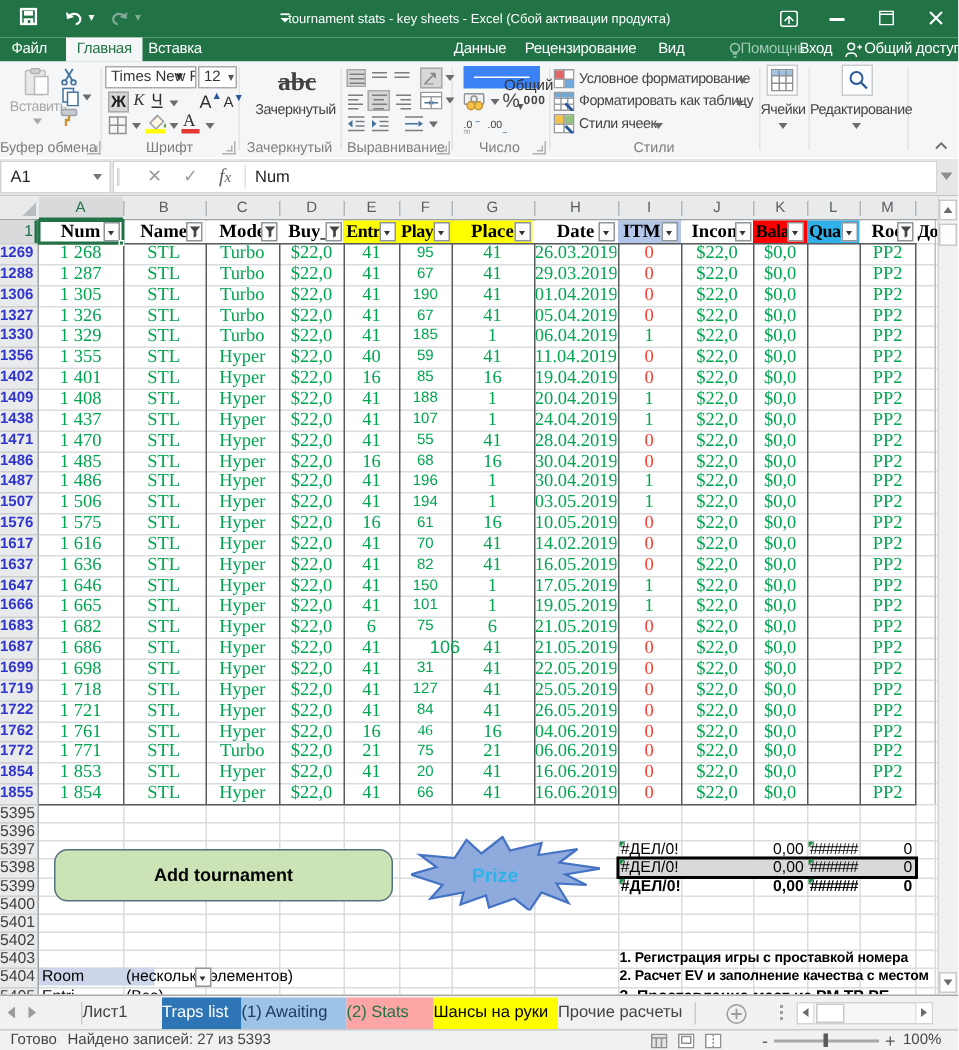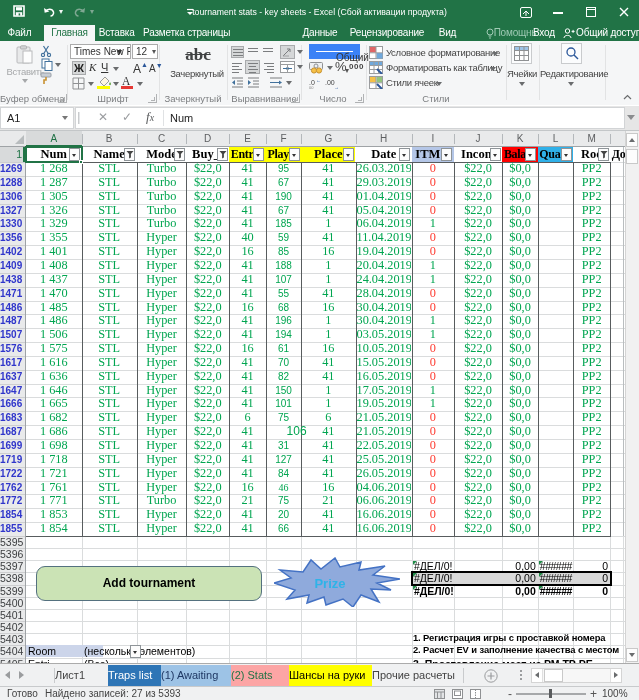--- a/index.html
+++ b/index.html
@@ -76,21 +76,20 @@
       </svg>
       <svg class="abs" style="left:619px;top:7px" width="10" height="10" viewBox="0 0 10 10">
         <path d="M1 1 L9 9 M9 1 L1 9" stroke="#fff" stroke-width="1.4"></path>
       </svg>
     </div>
     <div class="abs" id="tabstrip">
       <div class="abs" style="left:44px;top:0;width:51px;height:16px;background:#f5f6f7"></div>
       <div class="rtab" style="left:19.5px;width:120px;margin-left:-60px;text-align:center;color:#fff">Файл</div>
       <div class="rtab" style="left:69.5px;width:120px;margin-left:-60px;text-align:center;color:#217346">Главная</div>
       <div class="rtab" style="left:116.7px;width:120px;margin-left:-60px;text-align:center;color:#fff">Вставка</div>
-      <div class="rtab" style="left:186.7px;width:120px;margin-left:-60px;text-align:center;color:#fff">Разметка страницы</div>
       <div class="rtab" style="left:320px;width:120px;margin-left:-60px;text-align:center;color:#fff">Данные</div>
       <div class="rtab" style="left:387px;width:120px;margin-left:-60px;text-align:center;color:#fff">Рецензирование</div>
       <div class="rtab" style="left:447.5px;width:120px;margin-left:-60px;text-align:center;color:#fff">Вид</div>
       <svg class="abs" style="left:486px;top:3px" width="8" height="11" viewBox="0 0 8 11">
         <circle cx="4" cy="4" r="3" fill="none" stroke="#9fcab4"></circle>
         <path d="M2.5 8h3M3 10h2" stroke="#9fcab4"></path>
       </svg>
       <div class="rtab" style="left:515px;width:120px;margin-left:-60px;text-align:center;color:#9fcab4">Помощнь</div>
       <div class="rtab" style="left:543.9px;width:120px;margin-left:-60px;text-align:center;color:#fff">Вход</div>
       <svg class="abs" style="left:563px;top:3px" width="12" height="11" viewBox="0 0 12 11">
@@ -692,21 +691,21 @@
       <div class="cell" style="left:454.7px;top:211.05px;width:46.7px;height:13.85px;line-height:13.85px;">$22,0</div>
       <div class="cell" style="left:503.4px;top:211.05px;width:33.4px;height:13.85px;line-height:13.85px;">$0,0</div>
       <div class="cell" style="left:574.2px;top:211.05px;width:35px;height:13.85px;line-height:13.85px;">PP2</div>
       <div class="cell" style="left:27px;top:224.9px;width:53.5px;height:13.85px;line-height:13.85px;">1 616</div>
       <div class="cell" style="left:82.5px;top:224.9px;width:53.3px;height:13.85px;line-height:13.85px;">STL</div>
       <div class="cell" style="left:137.8px;top:224.9px;width:47.4px;height:13.85px;line-height:13.85px;">Hyper</div>
       <div class="cell" style="left:187.2px;top:224.9px;width:41.1px;height:13.85px;line-height:13.85px;">$22,0</div>
       <div class="cell" style="left:230.3px;top:224.9px;width:34.6px;height:13.85px;line-height:13.85px;">41</div>
       <div class="cell" style="left:266.9px;top:224.9px;width:33.2px;height:13.85px;line-height:13.85px;font-family:'Liberation Sans',sans-serif;font-size:10px;">70</div>
       <div class="cell" style="left:302.1px;top:224.9px;width:52.4px;height:13.85px;line-height:13.85px;">41</div>
-      <div class="cell" style="left:356.5px;top:224.9px;width:54.4px;height:13.85px;line-height:13.85px;text-align:right;padding-right:2px;">15.05.2019</div>
+      <div class="cell" style="left:356.5px;top:224.9px;width:54.4px;height:13.85px;line-height:13.85px;text-align:right;padding-right:2px;">14.02.2019</div>
       <div class="cell" style="left:412.9px;top:224.9px;width:39.8px;height:13.85px;line-height:13.85px;color:#fe3b30;">0</div>
       <div class="cell" style="left:454.7px;top:224.9px;width:46.7px;height:13.85px;line-height:13.85px;">$22,0</div>
       <div class="cell" style="left:503.4px;top:224.9px;width:33.4px;height:13.85px;line-height:13.85px;">$0,0</div>
       <div class="cell" style="left:574.2px;top:224.9px;width:35px;height:13.85px;line-height:13.85px;">PP2</div>
       <div class="cell" style="left:27px;top:238.75px;width:53.5px;height:13.85px;line-height:13.85px;">1 636</div>
       <div class="cell" style="left:82.5px;top:238.75px;width:53.3px;height:13.85px;line-height:13.85px;">STL</div>
       <div class="cell" style="left:137.8px;top:238.75px;width:47.4px;height:13.85px;line-height:13.85px;">Hyper</div>
       <div class="cell" style="left:187.2px;top:238.75px;width:41.1px;height:13.85px;line-height:13.85px;">$22,0</div>
       <div class="cell" style="left:230.3px;top:238.75px;width:34.6px;height:13.85px;line-height:13.85px;">41</div>
       <div class="cell" style="left:266.9px;top:238.75px;width:33.2px;height:13.85px;line-height:13.85px;font-family:'Liberation Sans',sans-serif;font-size:10px;">82</div>

